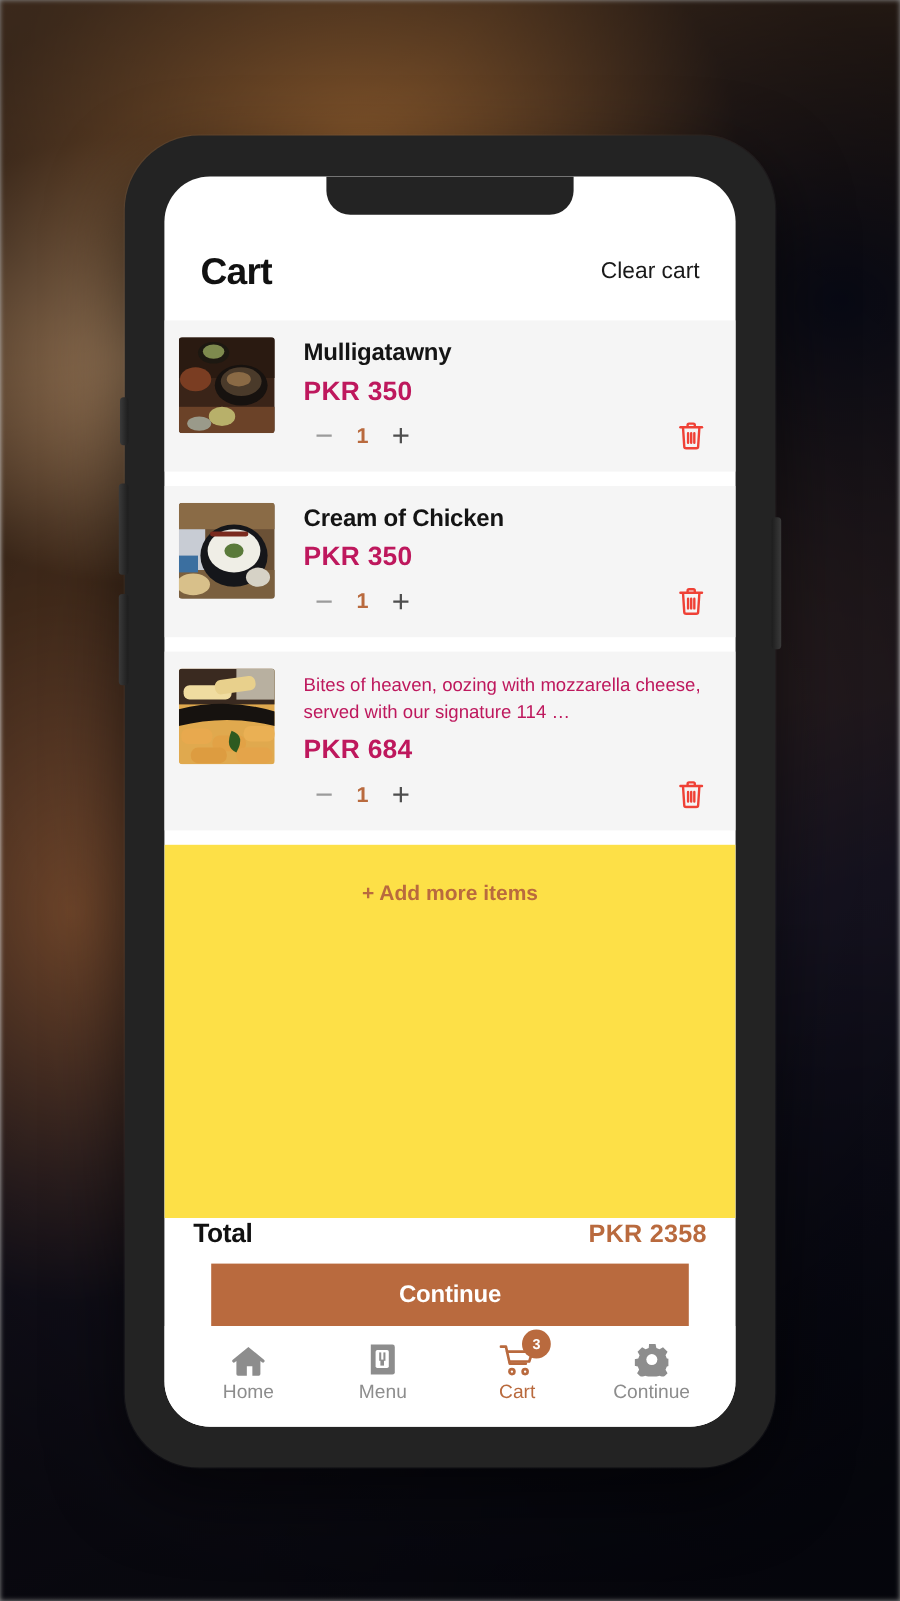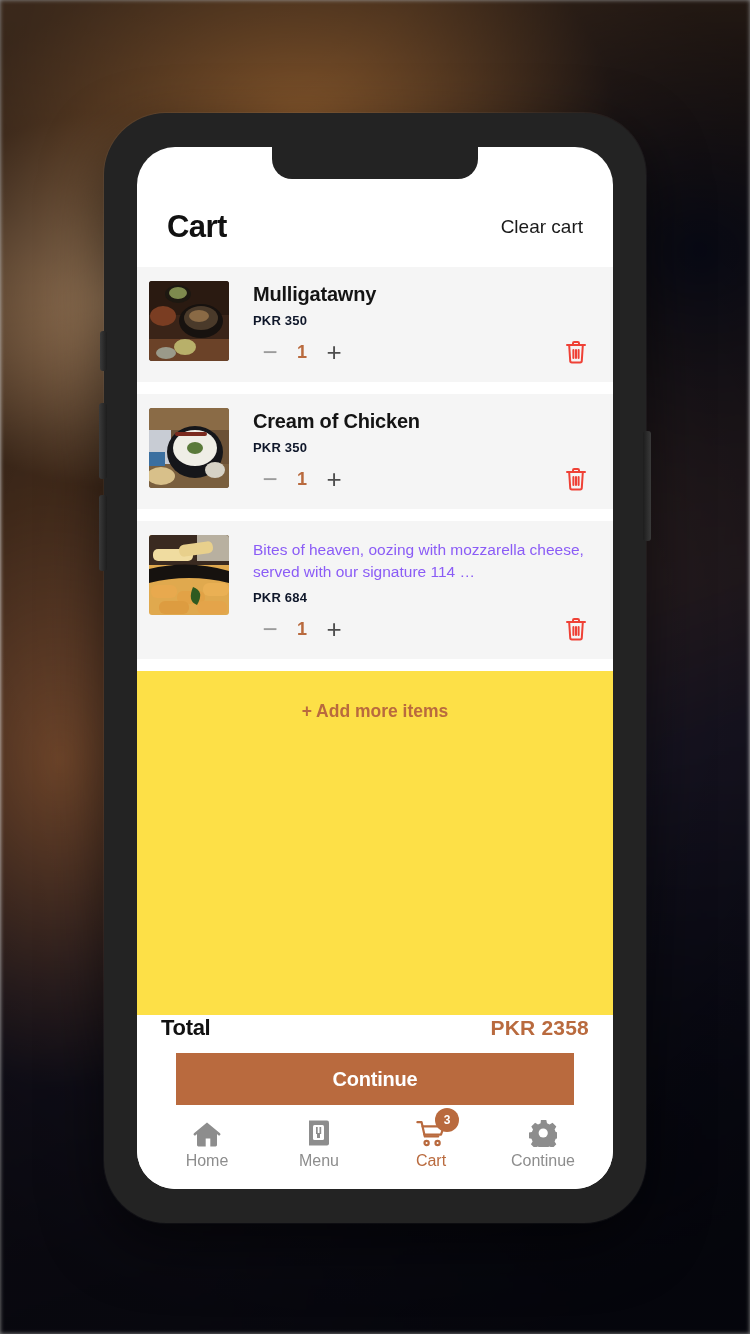--- a/index.html
+++ b/index.html
@@ -95,25 +95,25 @@
     overflow:hidden;
     margin-top:2px;
   }
   .thumb svg{ display:block; width:80px; height:80px; }
   .item-body{ flex:1 1 auto; padding-left:24px; min-width:0; }
   .item-name{
     font-size:20px; font-weight:800; color:#141414; letter-spacing:-.2px;
     margin-top:4px;
   }
   .item-desc{
-    font-size:15.5px; color:#8b5cf6; line-height:1.42;
+    font-size:15.5px; color:#be185d; line-height:1.42;
     margin-top:6px;
   }
   .item-price{
-    font-size:13px; font-weight:800; color:#0f172a; letter-spacing:.2px;
+    font-size:22px; font-weight:800; color:#be185d; letter-spacing:.2px;
     margin-top:7px;
   }
   .item-controls{
     display:flex; align-items:center;
     margin-top:6px;
     height:36px;
   }
   .qty-btn{
     width:34px; height:34px;
     display:flex; align-items:center; justify-content:center;

